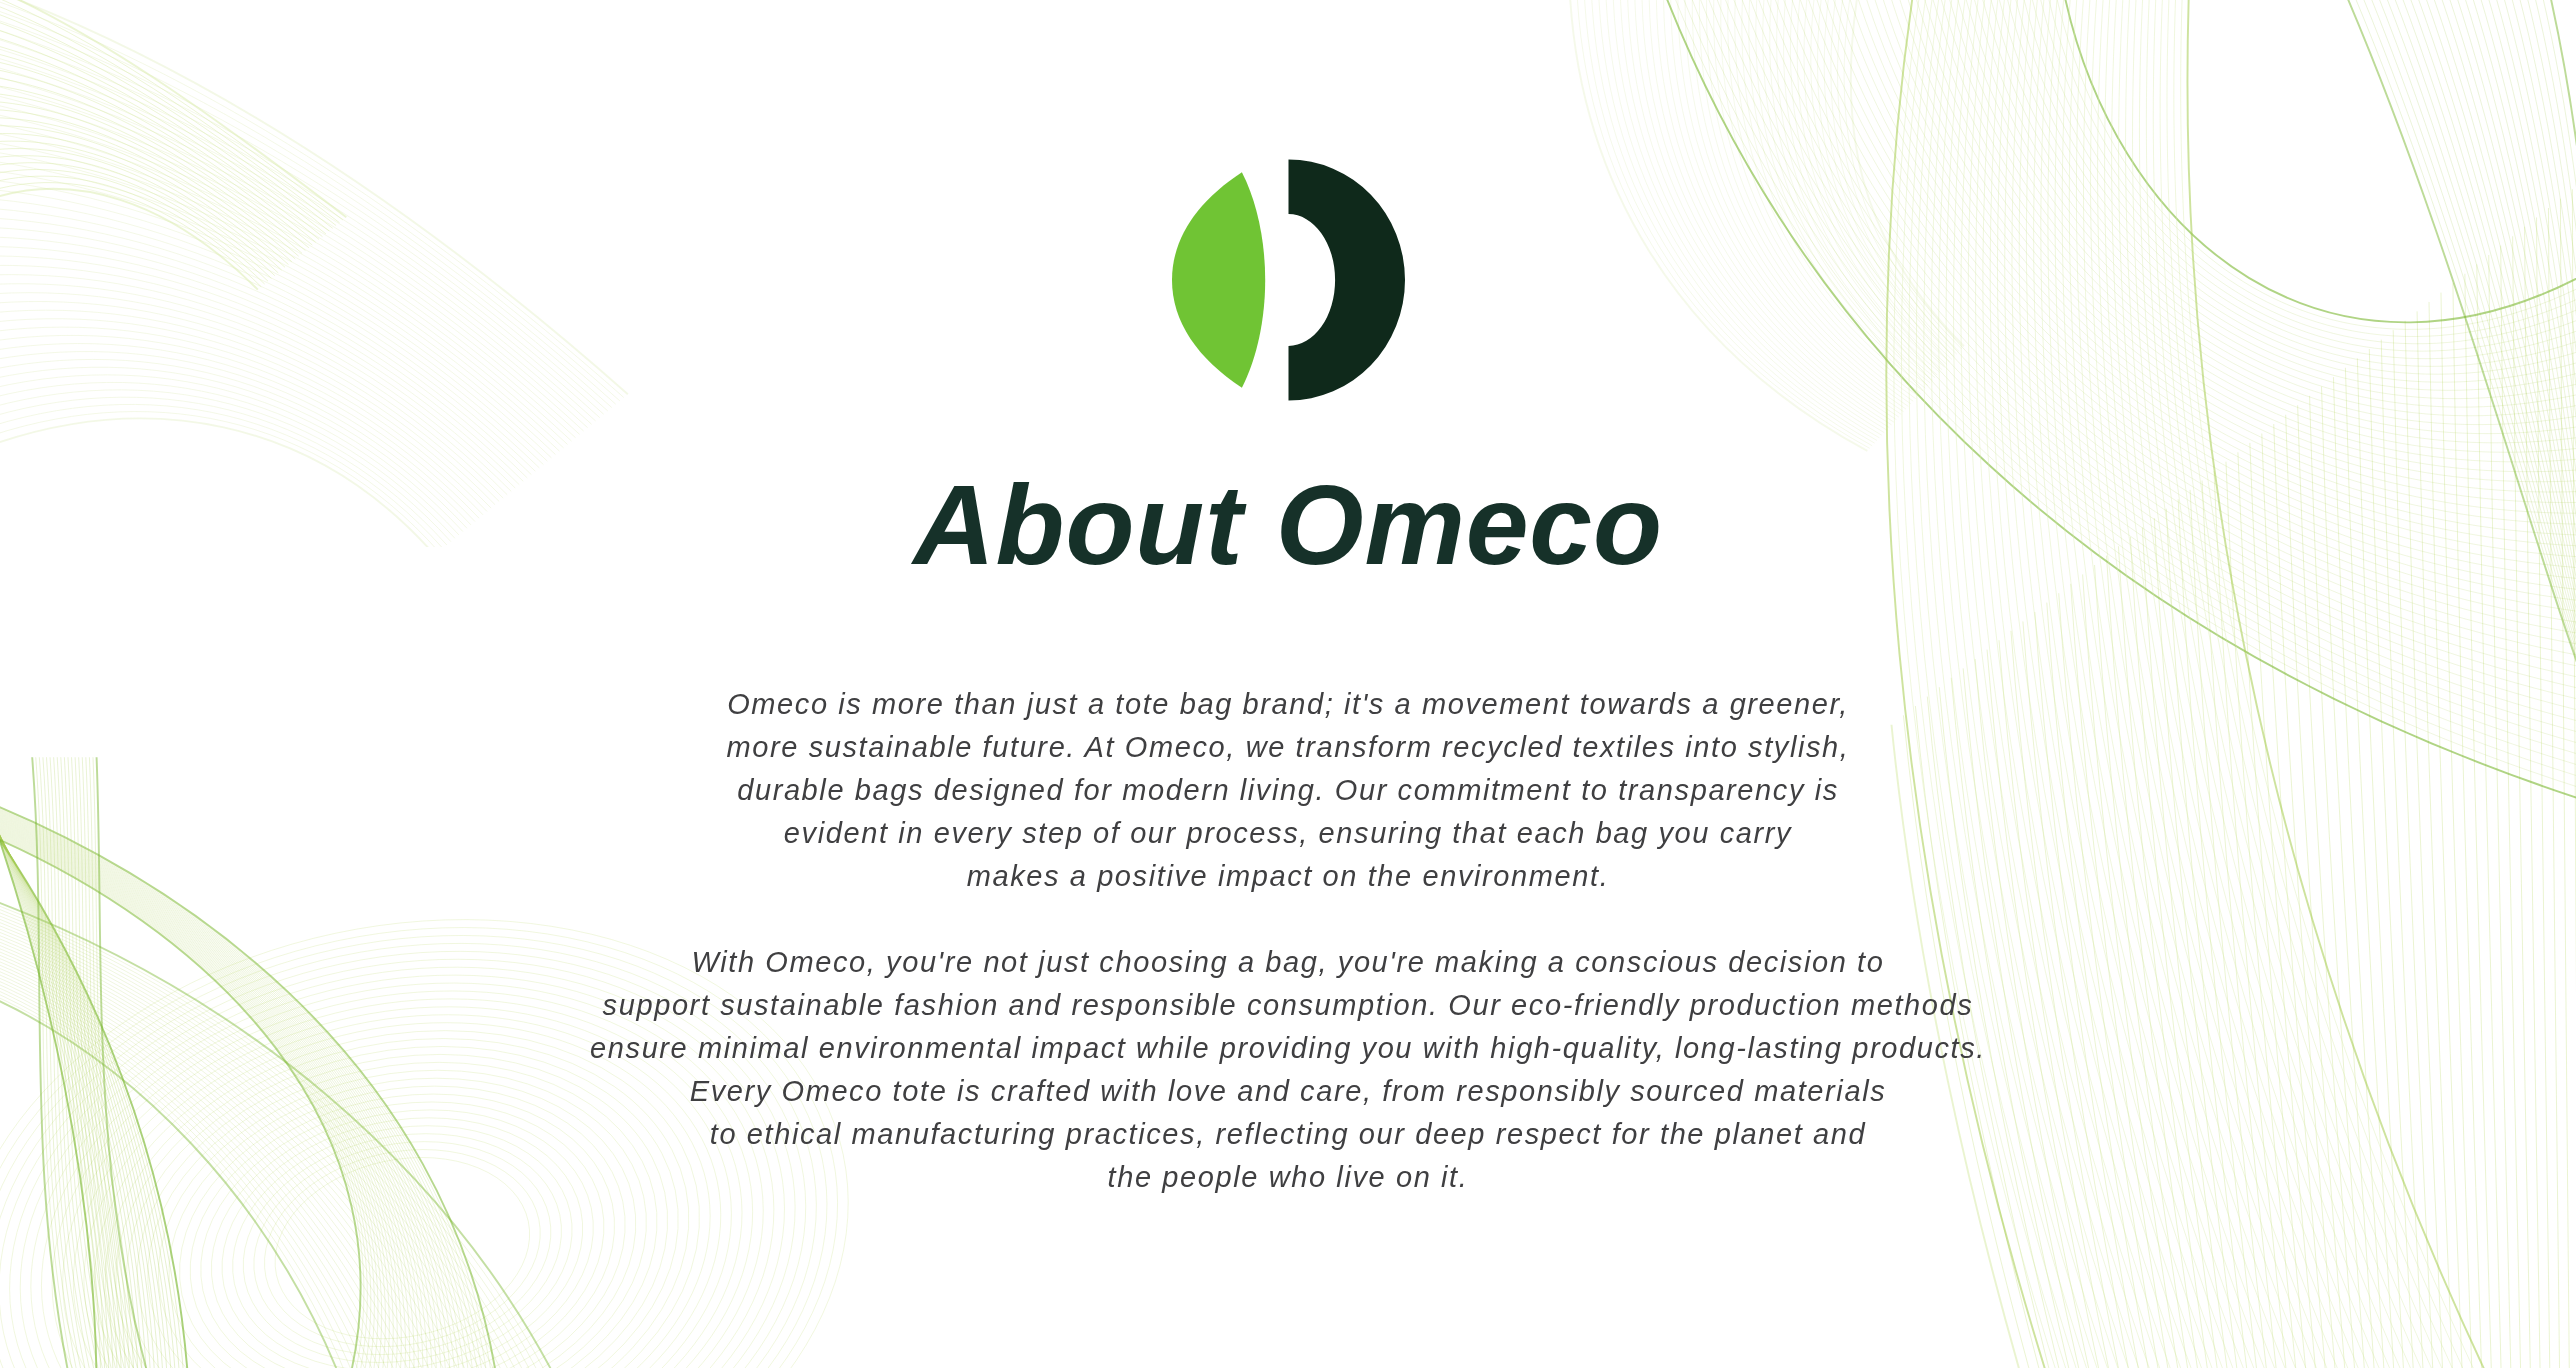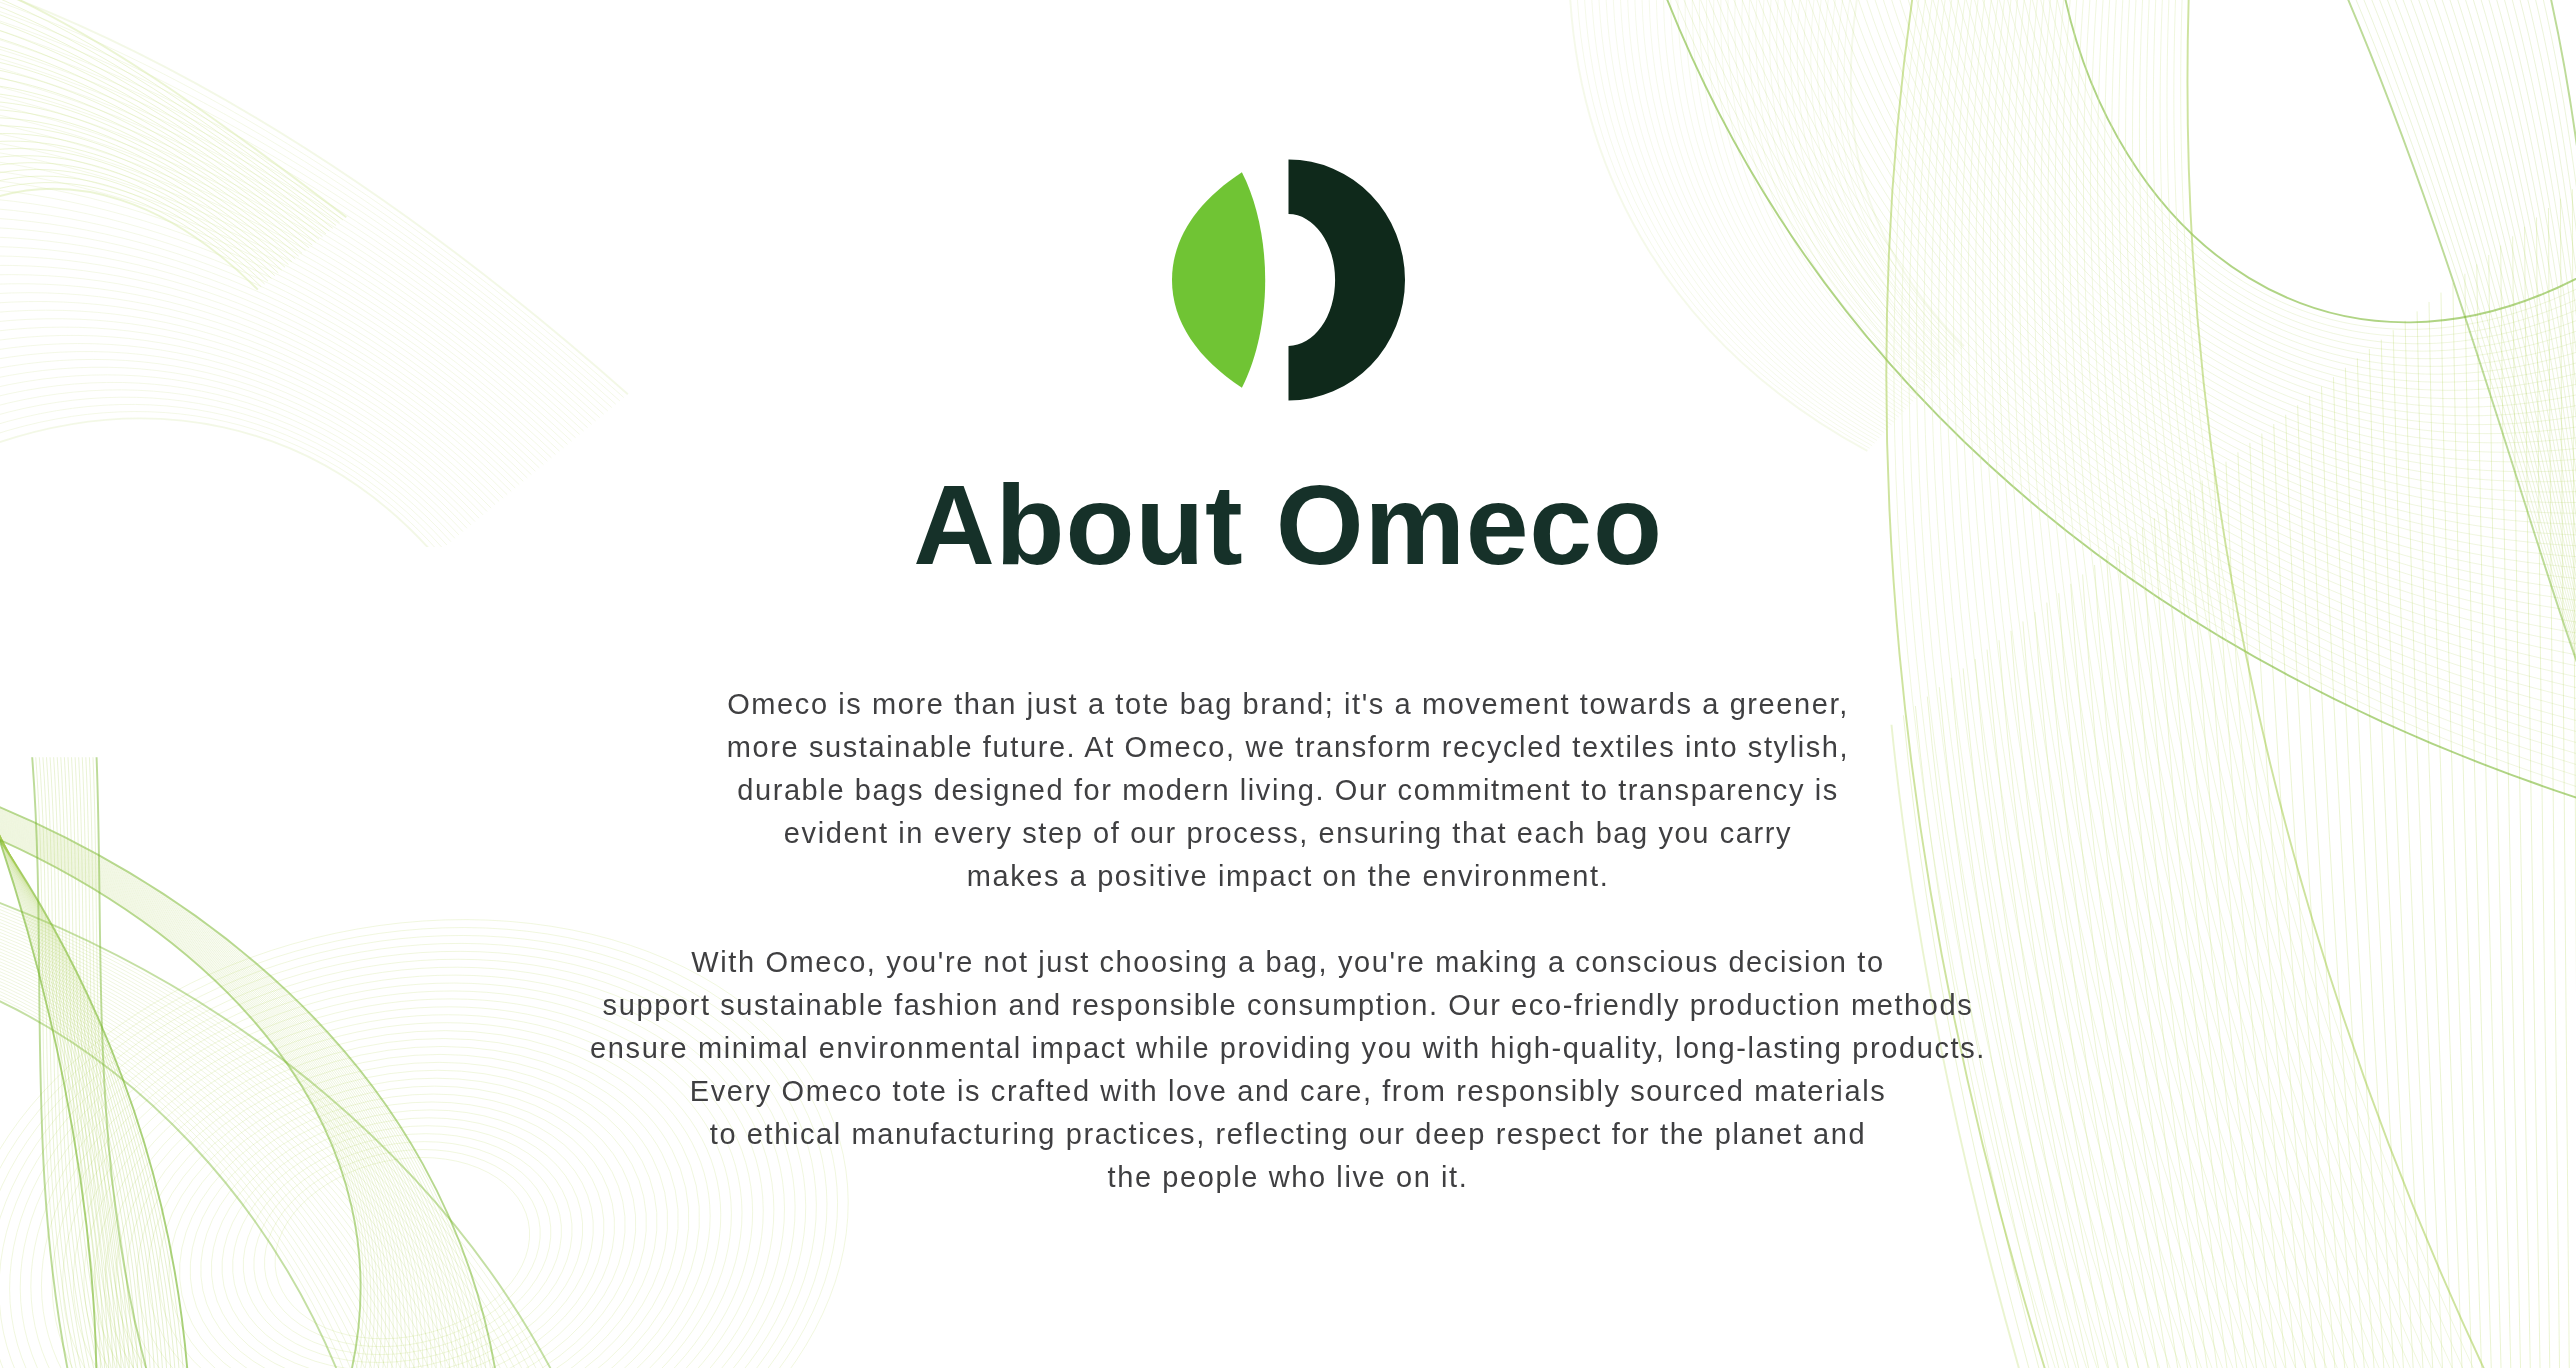--- a/index.html
+++ b/index.html
@@ -2,20 +2,21 @@
 <html style="font-size:13px"><head>
 <meta charset="utf-8">
 <style>
   html,body { margin:0; padding:0; }
   .stage {
     position:relative;
     width:2576px; height:1369px;
     background:#ffffff;
     overflow:hidden;
     font-family:"Liberation Sans", sans-serif;
+    font-style:italic;
   }
   .deco {
     position:absolute;
     pointer-events:none;
   }
   #deco-tl { left:0; top:0; }
   #deco-tr { left:1513px; top:0; }
   #deco-bl { left:0; top:749px; }
   .content {
     position:absolute; inset:0;

